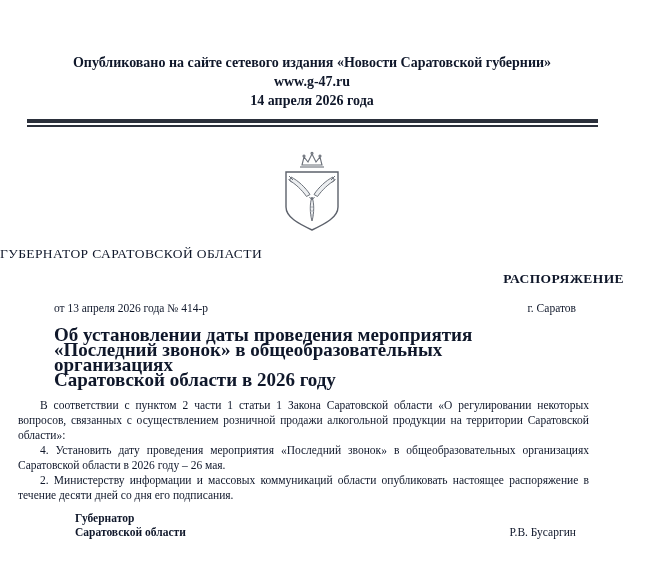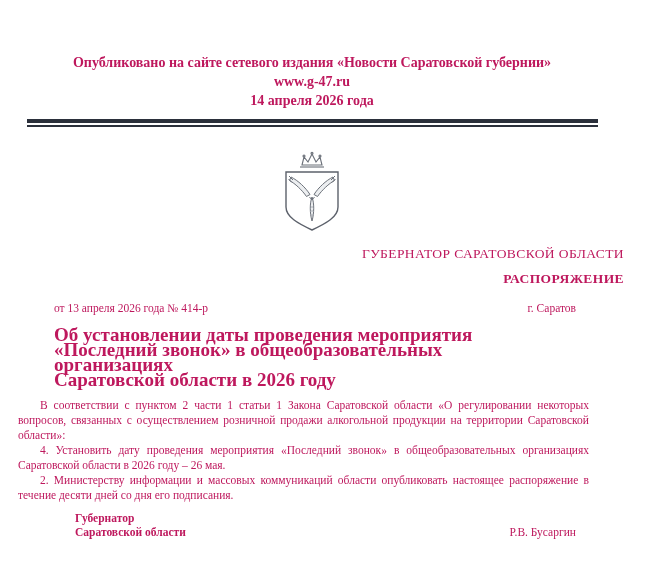--- a/index.html
+++ b/index.html
@@ -2,21 +2,21 @@
 <html><head>
 <meta charset="utf-8">
 <style>
   * { margin:0; padding:0; box-sizing:border-box; }
   html,body { background:#ffffff; }
   .page {
     position:relative;
     width:624px; height:577px;
     background:#ffffff;
     font-family:"Liberation Serif", serif;
-    color:#be185d;
+    color:#0f172a;
     overflow:hidden;
   }
   .pub-header {
     padding-top:53px;
     text-align:center;
     font-weight:bold;
     font-size:14px;
     line-height:19px;
   }
   .rule {
@@ -26,24 +26,23 @@
   .rule .thick { height:4px; background:#2b303b; }
   .rule .gap   { height:2px; background:#ffffff; }
   .rule .thin  { height:2px; background:#2b303b; }
   .emblem-wrap {
     margin-top:24px;
     text-align:center;
   }
   .emblem-wrap svg { display:inline-block; }
   .authority {
     margin-top:5px;
-    text-align:right;
+    text-align:left;
     font-size:13.5px;
     letter-spacing:0.4px;
-    padding-left:12px;
   }
   .doc-type {
     margin-top:9px;
     text-align:right;
     font-size:13.5px;
     font-weight:bold;
     letter-spacing:0.4px;
   }
   .date-row {
     margin:15px 48px 0 54px;

